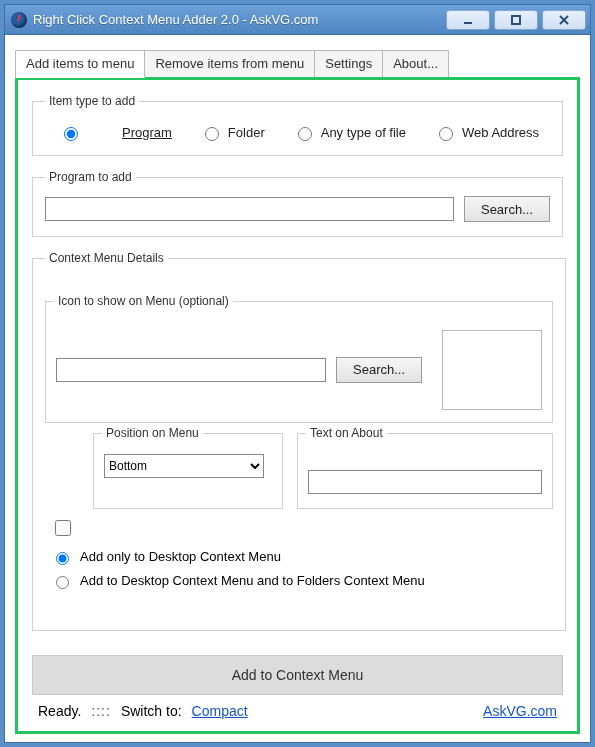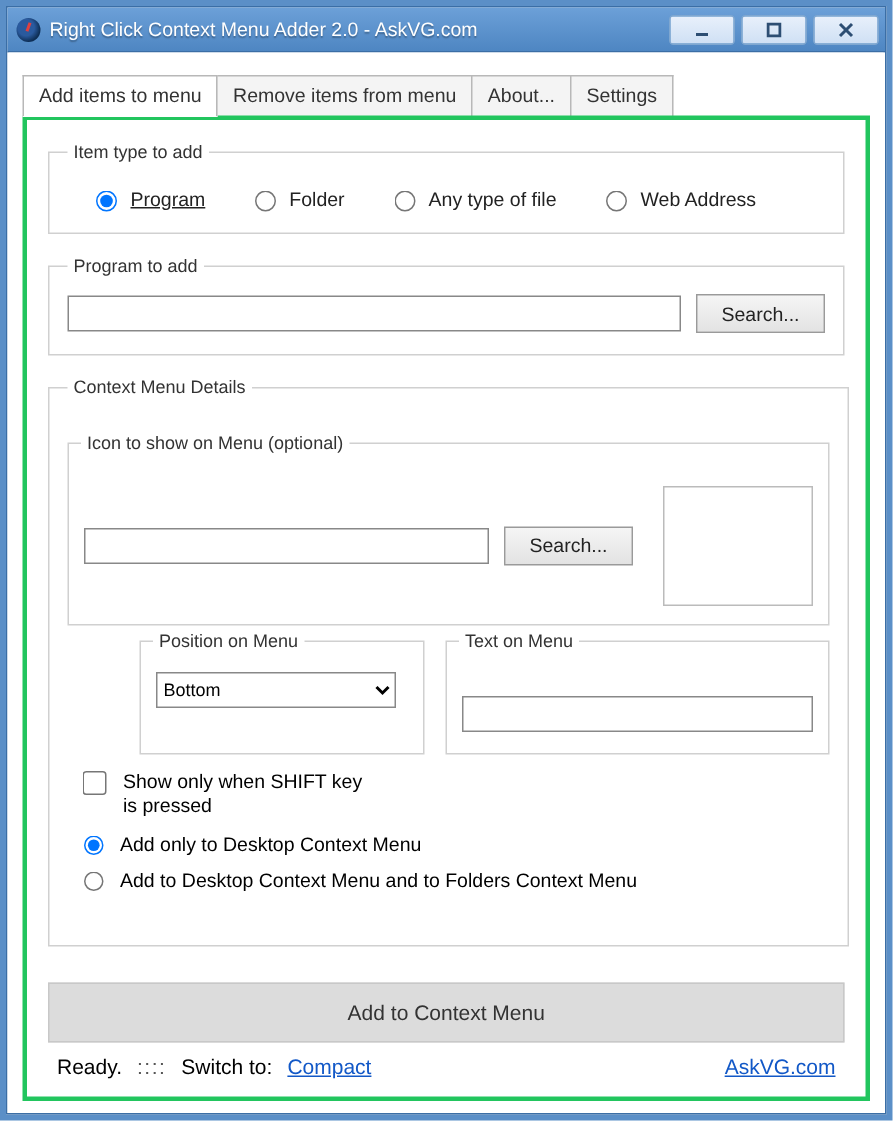--- a/index.html
+++ b/index.html
@@ -92,21 +92,21 @@
     margin:0 0 14px 0;
     padding:12px 12px 14px 12px;
     position:relative;
   }
   fieldset.group > legend {
     font-size:12px; color:#333; padding:0 4px; background:#fff;
   }
   .radios { display:flex; gap:28px; padding:4px 4px 0 14px; flex-wrap:wrap;}
   .radio { display:flex; align-items:center; gap:6px; font-size:13px; color:#222;}
   .radio input { width:14px; height:14px; }
-  .radio.sel span { text-decoration:underline; }
+  .radio.sel span { text-decoration:underline;margin-left:35px; }
   .row { display:flex; align-items:center; gap:10px; }
   input[type=text] {
     height:24px; border:1px solid #888; padding:2px 4px; font-size:12px; background:#fff;
   }
   .btn {
     height:26px; background:linear-gradient(#f5f5f5,#e3e3e3);
     border:1px solid #9a9a9a; padding:0 16px; font-size:13px; color:#222;
   }
   .inner-group {
     border:1px solid #d0d0d0; padding:10px 10px 12px 10px; margin-bottom:10px; position:relative;
@@ -163,22 +163,22 @@
             <line x1="9" y1="1" x2="1" y2="9"></line>
           </svg>
         </div>
     </div>
   </div>
 
   <div class="client">
     <div class="tabs">
       <div class="tab active">Add items to menu</div>
       <div class="tab">Remove items from menu</div>
+      <div class="tab">Settings</div>
       <div class="tab">About...</div>
-      <div class="tab">Settings</div>
     </div>
 
     <div class="tabpanel">
 
       <fieldset class="group">
         <legend>Item type to add</legend>
         <div class="radios">
           <label class="radio sel">
             <input type="radio" name="itype" checked="" style="">
             <span>Program</span>
@@ -222,30 +222,29 @@
         <div class="two-col">
           <div class="colbox" style="flex:0 0 190px">
             <div class="lg">Position on Menu</div>
             <div style="margin-top:10px">
               <select>
                 <option>Bottom</option>
               </select>
             </div>
           </div>
           <div class="colbox">
-            <div class="lg">Text on Menu</div>
+            <div class="lg">Text on About</div>
             <div style="margin-top:26px">
               <input type="text" style="width: 100%;" value="">
             </div>
           </div>
         </div>
 
         <label class="chk">
           <input type="checkbox" style="">
-          <span style="max-width:170px; line-height:1.2">Show only when SHIFT key is pressed</span>
         </label>
 
         <label class="opt">
           <input type="radio" name="ctxscope" checked="" style="">
           <span>Add only to Desktop Context Menu</span>
         </label>
         <label class="opt">
           <input type="radio" name="ctxscope" style="">
           <span>Add to Desktop Context Menu and to Folders Context Menu</span>
         </label>

